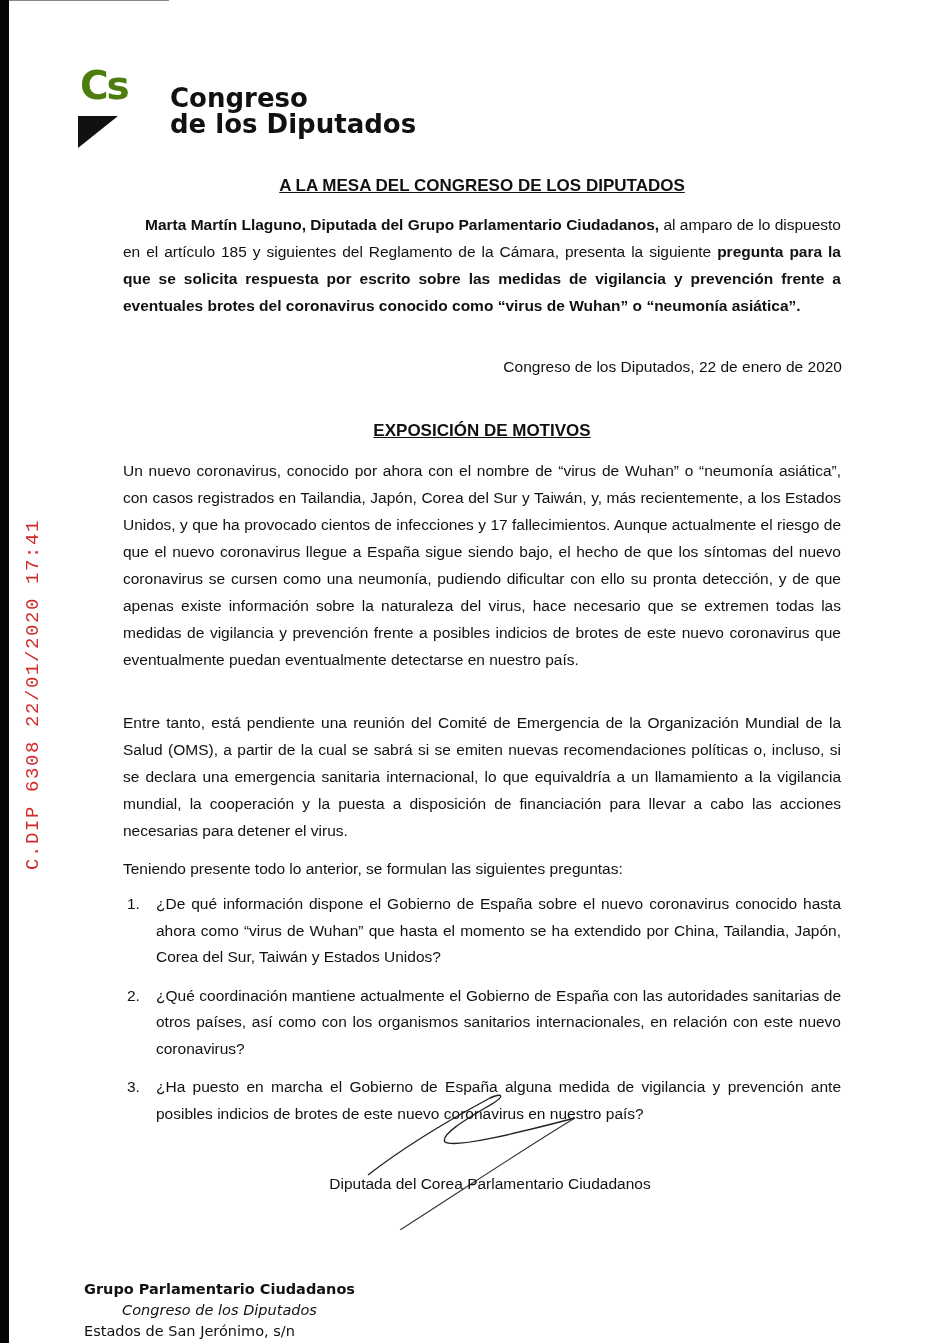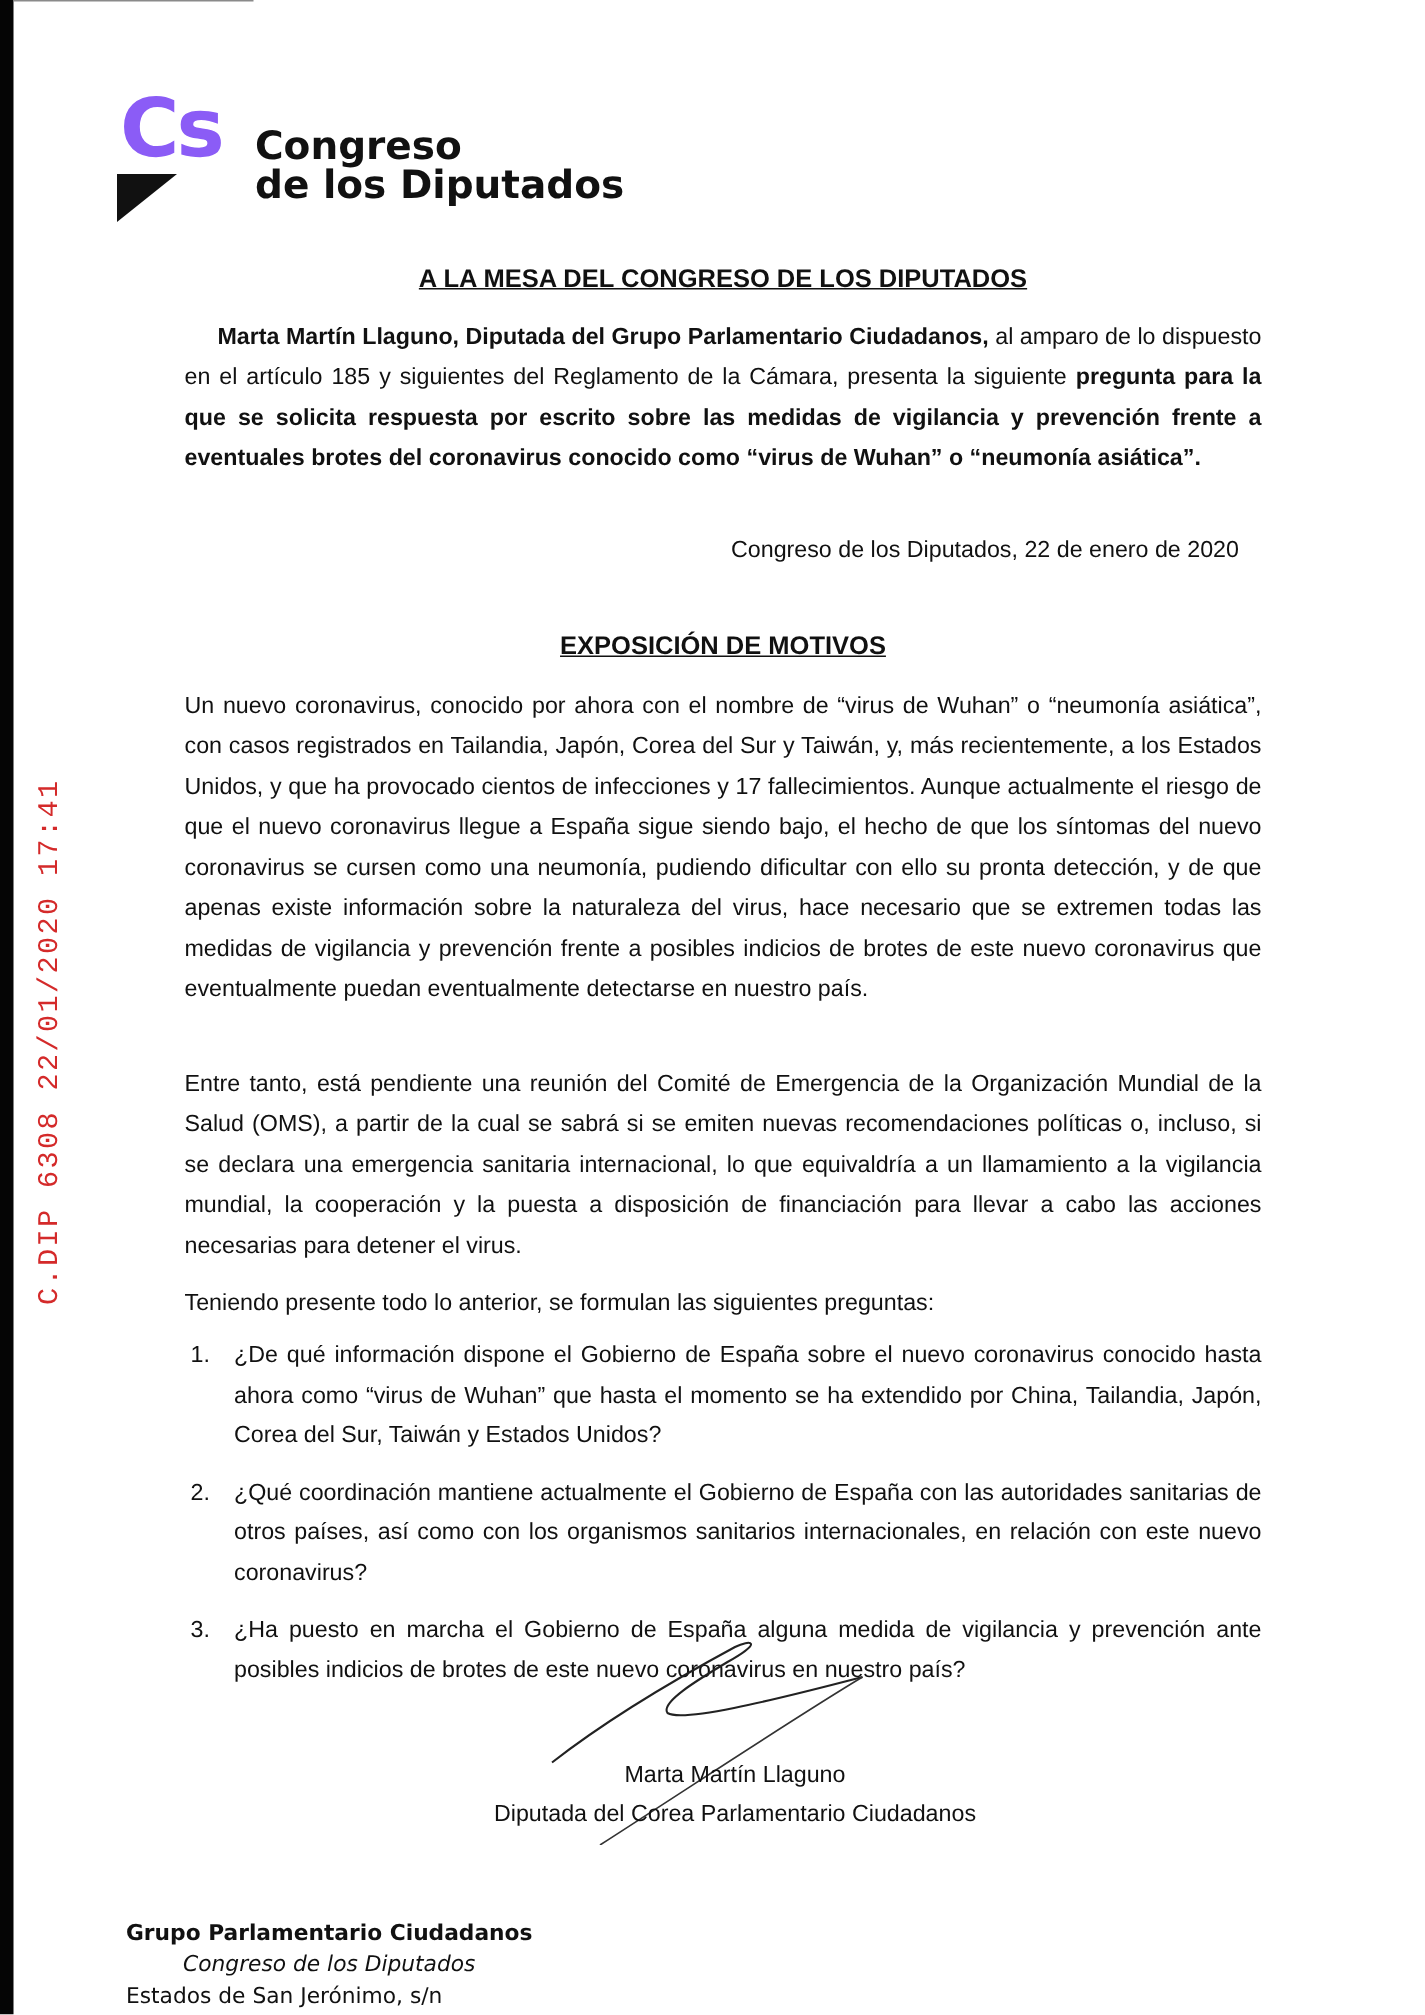--- a/index.html
+++ b/index.html
@@ -5,32 +5,32 @@
   html, body { margin:0; padding:0; }
   body {
     width:950px; height:1343px; position:relative; overflow:hidden;
     background:#ffffff; color:#111;
     font-family:"Liberation Sans", sans-serif;
   }
   .scan-edge { position:absolute; left:0; top:0; width:9px; height:1343px; background:#050505; }
   .scan-topline { position:absolute; left:9px; top:0; width:160px; height:1px; background:#8a8a8a; }
 
   .logo { position:absolute; left:80px; top:64px; }
-  .logo-cs { position:absolute; left:0; top:0; font-family:"DejaVu Sans", sans-serif; font-weight:bold; font-size:54px; letter-spacing:-2px; line-height:47px; color:#8b5cf6; }
+  .logo-cs { position:absolute; left:0; top:0; font-family:"DejaVu Sans", sans-serif; font-weight:bold; font-size:39px; letter-spacing:-2px; line-height:47px; color:#4d7c0f; }
   .logo-tri2 { position:absolute; left:78px; top:116px; width:40px; height:32px; }
   .logo-text { position:absolute; left:170px; top:85px; font-family:"DejaVu Sans", sans-serif; font-weight:bold; font-size:26px; line-height:26px; color:#111; }
 
   .doc { font-family:"Liberation Sans", sans-serif; font-size:15.5px; color:#111; }
   .heading {
     position:absolute; left:0; width:950px; text-align:center;
     font-weight:bold; text-decoration:underline; font-size:17px; transform:translateX(7px);
   }
   .para { position:absolute; left:123px; width:718px; text-align:justify; line-height:27px; }
   .para .indent { display:inline-block; width:22px; }
-  .right { position:absolute; right:124px; text-align:right;margin-left:32px; }
+  .right { position:absolute; right:108px; text-align:right;margin-left:32px; }
   .qlist { position:absolute; left:123px; width:718px; }
   .q { position:relative; padding-left:33px; line-height:26.5px; text-align:justify; margin-bottom:12px; }
   .qnum { position:absolute; left:4px; top:0; }
 
   .stamp {
     position:absolute; left:22px; top:870px;
     transform-origin:left top; transform:rotate(-90deg);
     font-family:"Liberation Mono", monospace; font-size:19px; color:#d42a2a;
     letter-spacing:1.6px; white-space:nowrap;
   }
@@ -91,21 +91,20 @@
       <span>¿Ha puesto en marcha el Gobierno de España alguna medida de vigilancia y prevención ante posibles indicios de brotes de este nuevo coronavirus en nuestro país?</span>
     </div>
   </div>
 
   <svg class="sig-svg" viewBox="0 0 240 140">
     <path d="M8 85 C40 60, 80 35, 130 8 C140 3, 150 4, 125 18 C105 30, 80 45, 85 52 C95 58, 150 45, 215 28" fill="none" stroke="#222" stroke-width="1.4" stroke-dasharray="0"></path>
     <path d="M215 28 C170 55, 110 95, 40 140" fill="none" stroke="#333" stroke-width="1.1"></path>
   </svg>
 
   <div class="sig-block" style="top:1171px;">
-    <div>Marta Martín Llaguno</div>
     <div>Diputada del Corea Parlamentario Ciudadanos</div>
   </div>
 </div>
 
 <div class="footer">
   <div class="b">Grupo Parlamentario Ciudadanos</div>
   <div class="i">Congreso de los Diputados</div>
   <div>Estados de San Jerónimo, s/n</div>
   <div>28071 · Madrid · España</div>
 </div>

